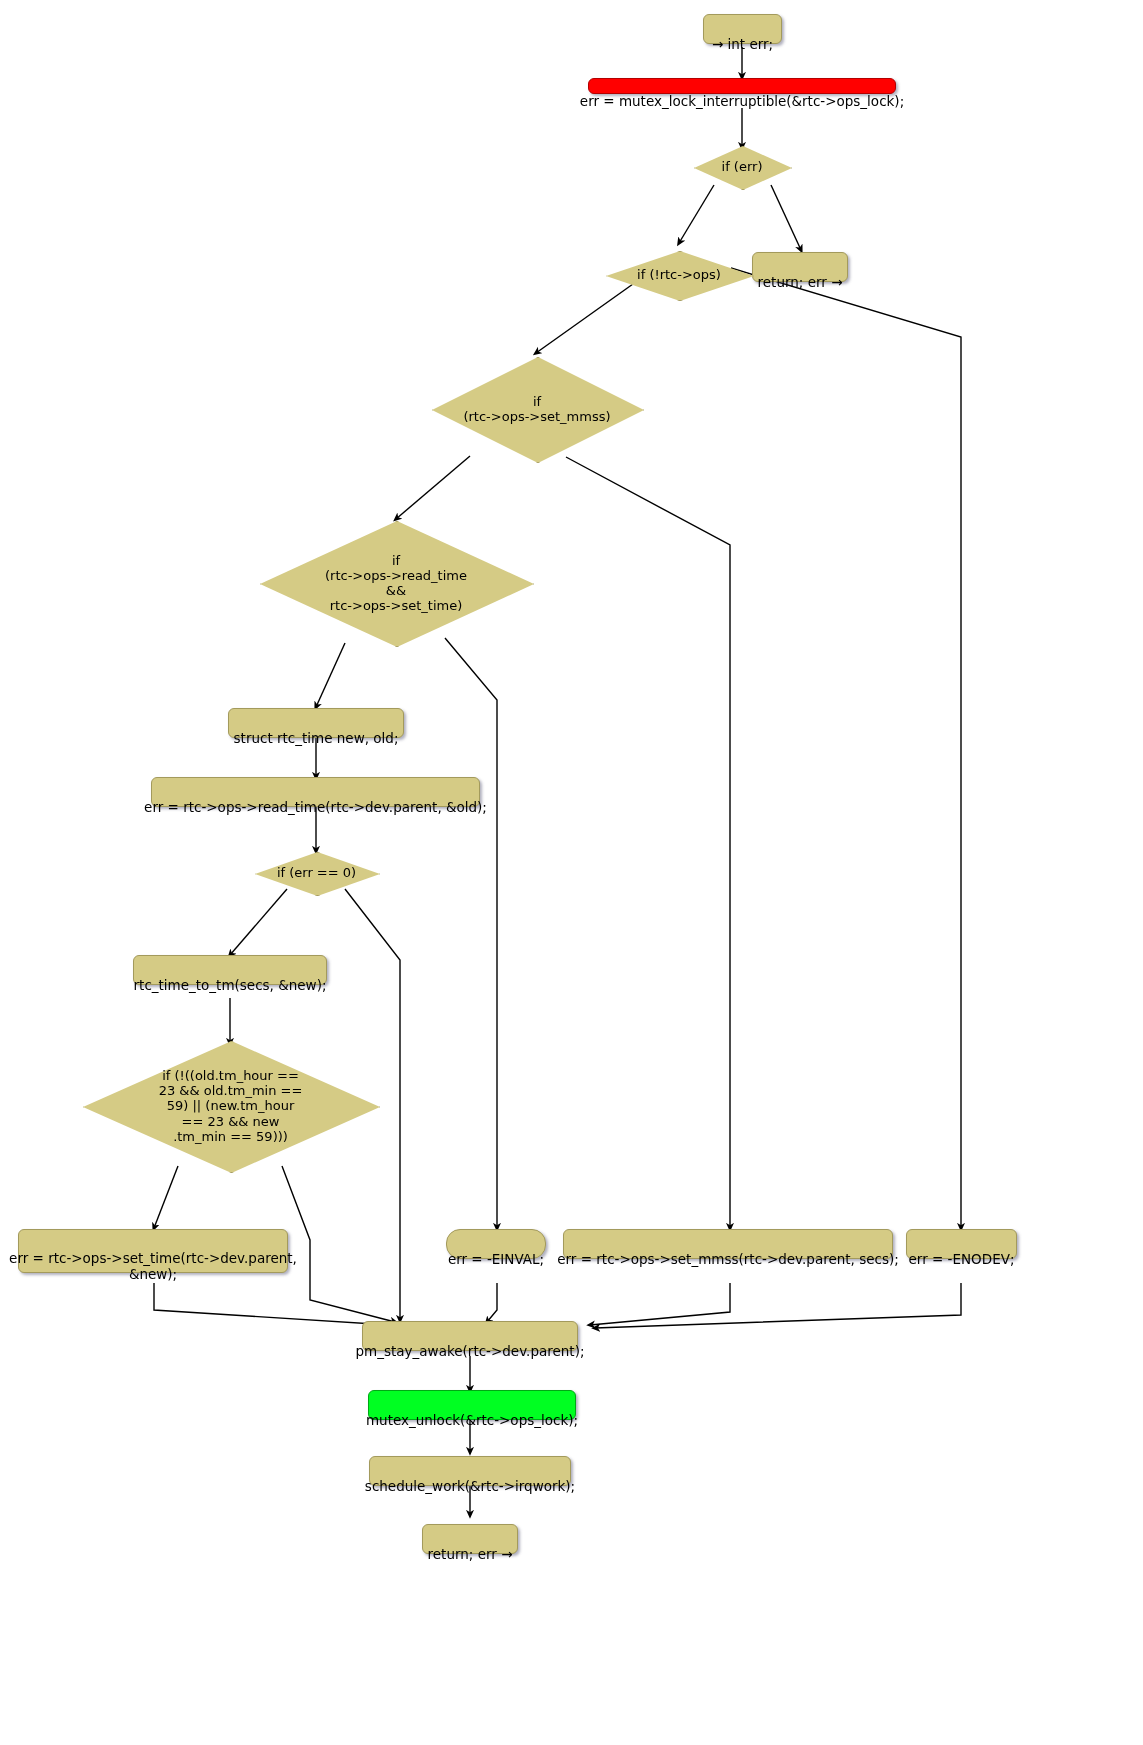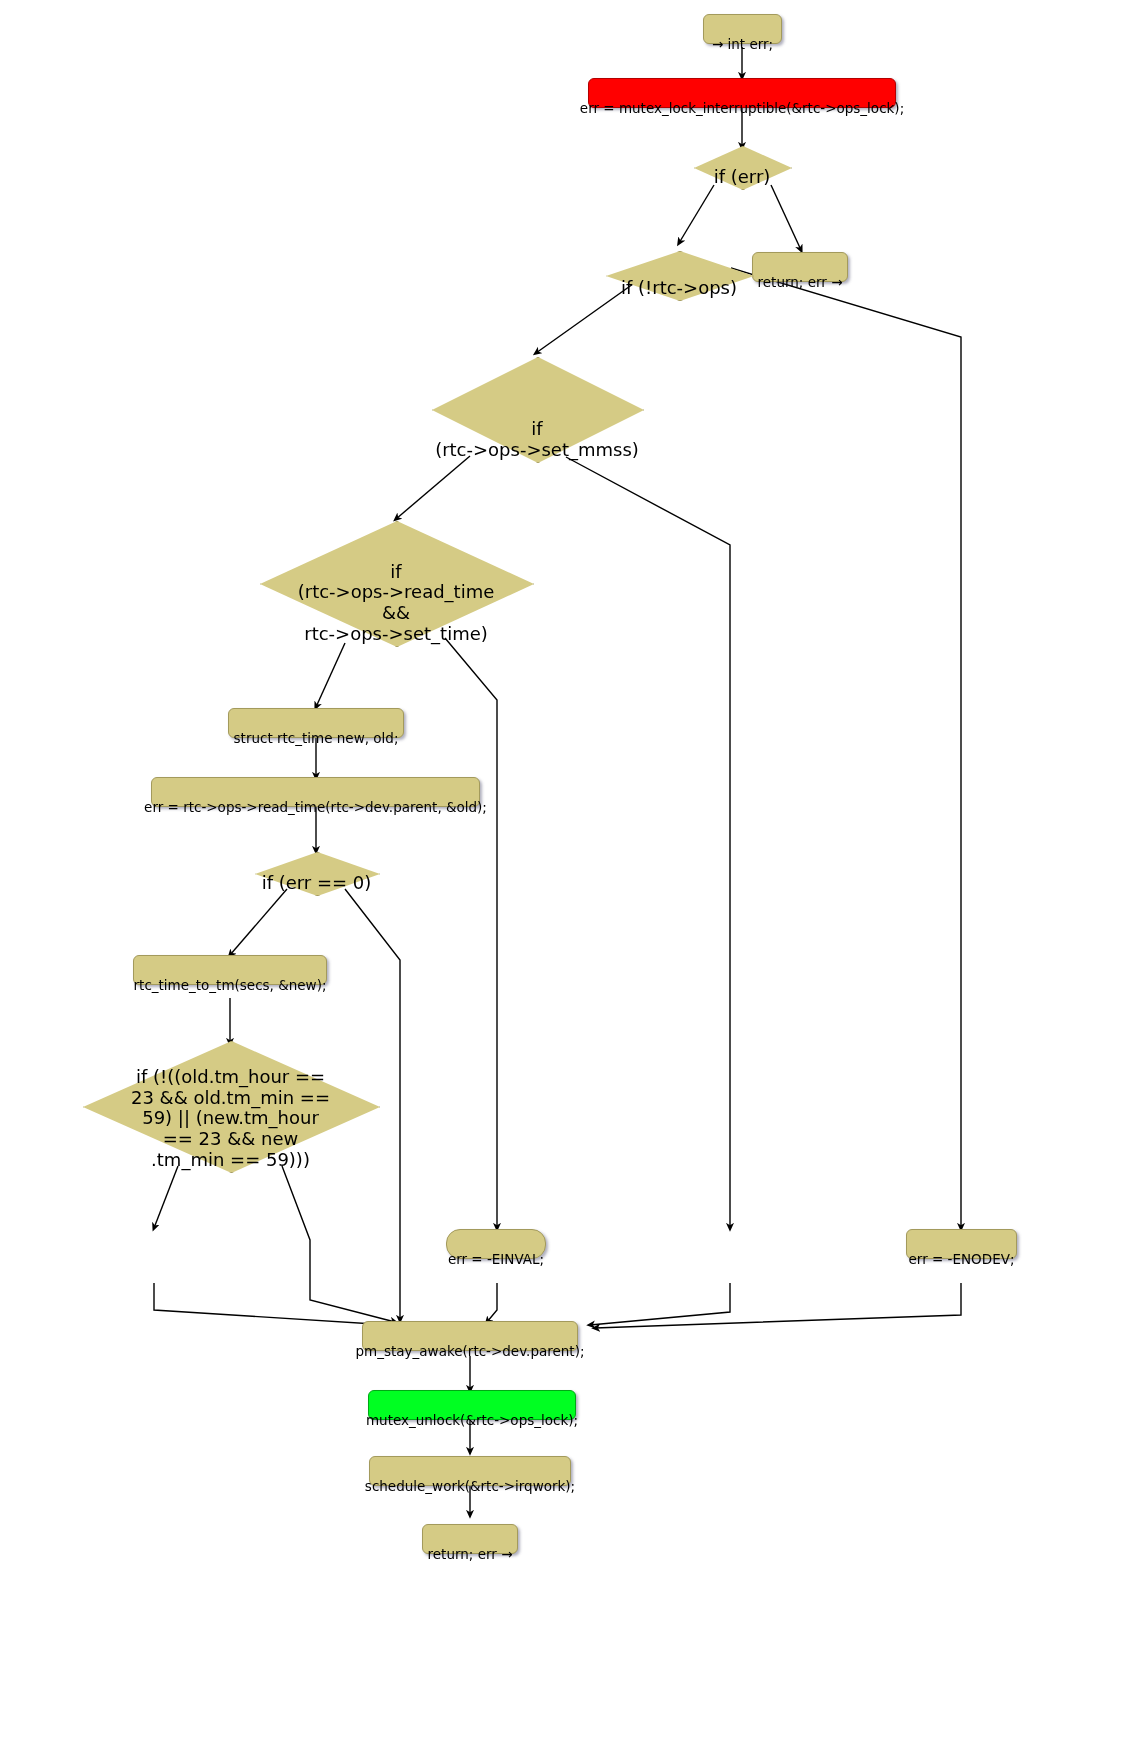--- a/index.html
+++ b/index.html
@@ -30,22 +30,21 @@
     padding:3px 8px;
   }
   .act.red{background:#FF0000;border-color:#B30000;}
   .act.green{background:#00FF22;border-color:#00A815;}
 
   
   .dia{
     background:transparent;
     border:none;
     box-shadow:none;
-    font-size:18px;
-    align-items:flex-end;
+    font-size:13px;
   }
   .dia .shape{
     position:absolute;left:0;top:0;width:100%;height:100%;
     background:#D5CB85;
     border:1px solid #A39A5C;
     box-shadow:2px 2px 3px rgba(80,80,110,.45);
     clip-path:polygon(50% 0,100% 50%,50% 100%,0 50%);
     -webkit-clip-path:polygon(50% 0,100% 50%,50% 100%,0 50%);
   }
   .dia .txt{position:relative;z-index:2;width:100%;}
@@ -111,21 +110,21 @@
       <path d="M470,1420 L470,1452"></path>
 
       <path d="M470,1482 L470,1515"></path>
     </g>
   </svg>
 
   <div class="node act" style="left:703px;top:14px;width:79px;height:30px;">
     <span class="lbl">→ int err;</span>
   </div>
 
-  <div class="node act red" style="left:588px;top:78px;width:308px;height:30px;">
+  <div class="node act red" style="left:588px;top:78px;width:308px;height:16px;">
     <span class="lbl">err = mutex_lock_interruptible(&amp;rtc-&gt;ops_lock);</span>
   </div>
 
   <div class="node dia" style="left:694px;top:146px;width:96px;height:42px;">
     <span class="shape"></span>
     <span class="txt">if (err)</span>
   </div>
 
   <div class="node act" style="left:752px;top:252px;width:96px;height:30px;">
     <span class="lbl">return; err →</span>
@@ -169,25 +168,32 @@
 
   <div class="node dia" style="left:83px;top:1041px;width:295px;height:130px;">
     <span class="shape"></span>
     <span class="txt">if (!((old.tm_hour ==
 23 &amp;&amp; old.tm_min ==
 59) || (new.tm_hour
 == 23 &amp;&amp; new
 .tm_min == 59)))</span>
   </div>
 
+  <div class="node act" style="left:18px;top:1229px;width:270px;height:44px;">
+    <span class="lbl">err = rtc-&gt;ops-&gt;set_time(rtc-&gt;dev.parent,
+&amp;new);</span>
+  </div>
 
   <div class="node act" style="left:446px;top:1229px;width:100px;height:30px;border-radius:14px;">
     <span class="lbl">err = -EINVAL;</span>
   </div>
 
+  <div class="node act" style="left:563px;top:1229px;width:330px;height:30px;">
+    <span class="lbl">err = rtc-&gt;ops-&gt;set_mmss(rtc-&gt;dev.parent, secs);</span>
+  </div>
 
   <div class="node act" style="left:906px;top:1229px;width:111px;height:30px;">
     <span class="lbl">err = -ENODEV;</span>
   </div>
 
   <div class="node act" style="left:362px;top:1321px;width:216px;height:30px;">
     <span class="lbl">pm_stay_awake(rtc-&gt;dev.parent);</span>
   </div>
 
   <div class="node act green" style="left:368px;top:1390px;width:208px;height:30px;justify-content:center;">

